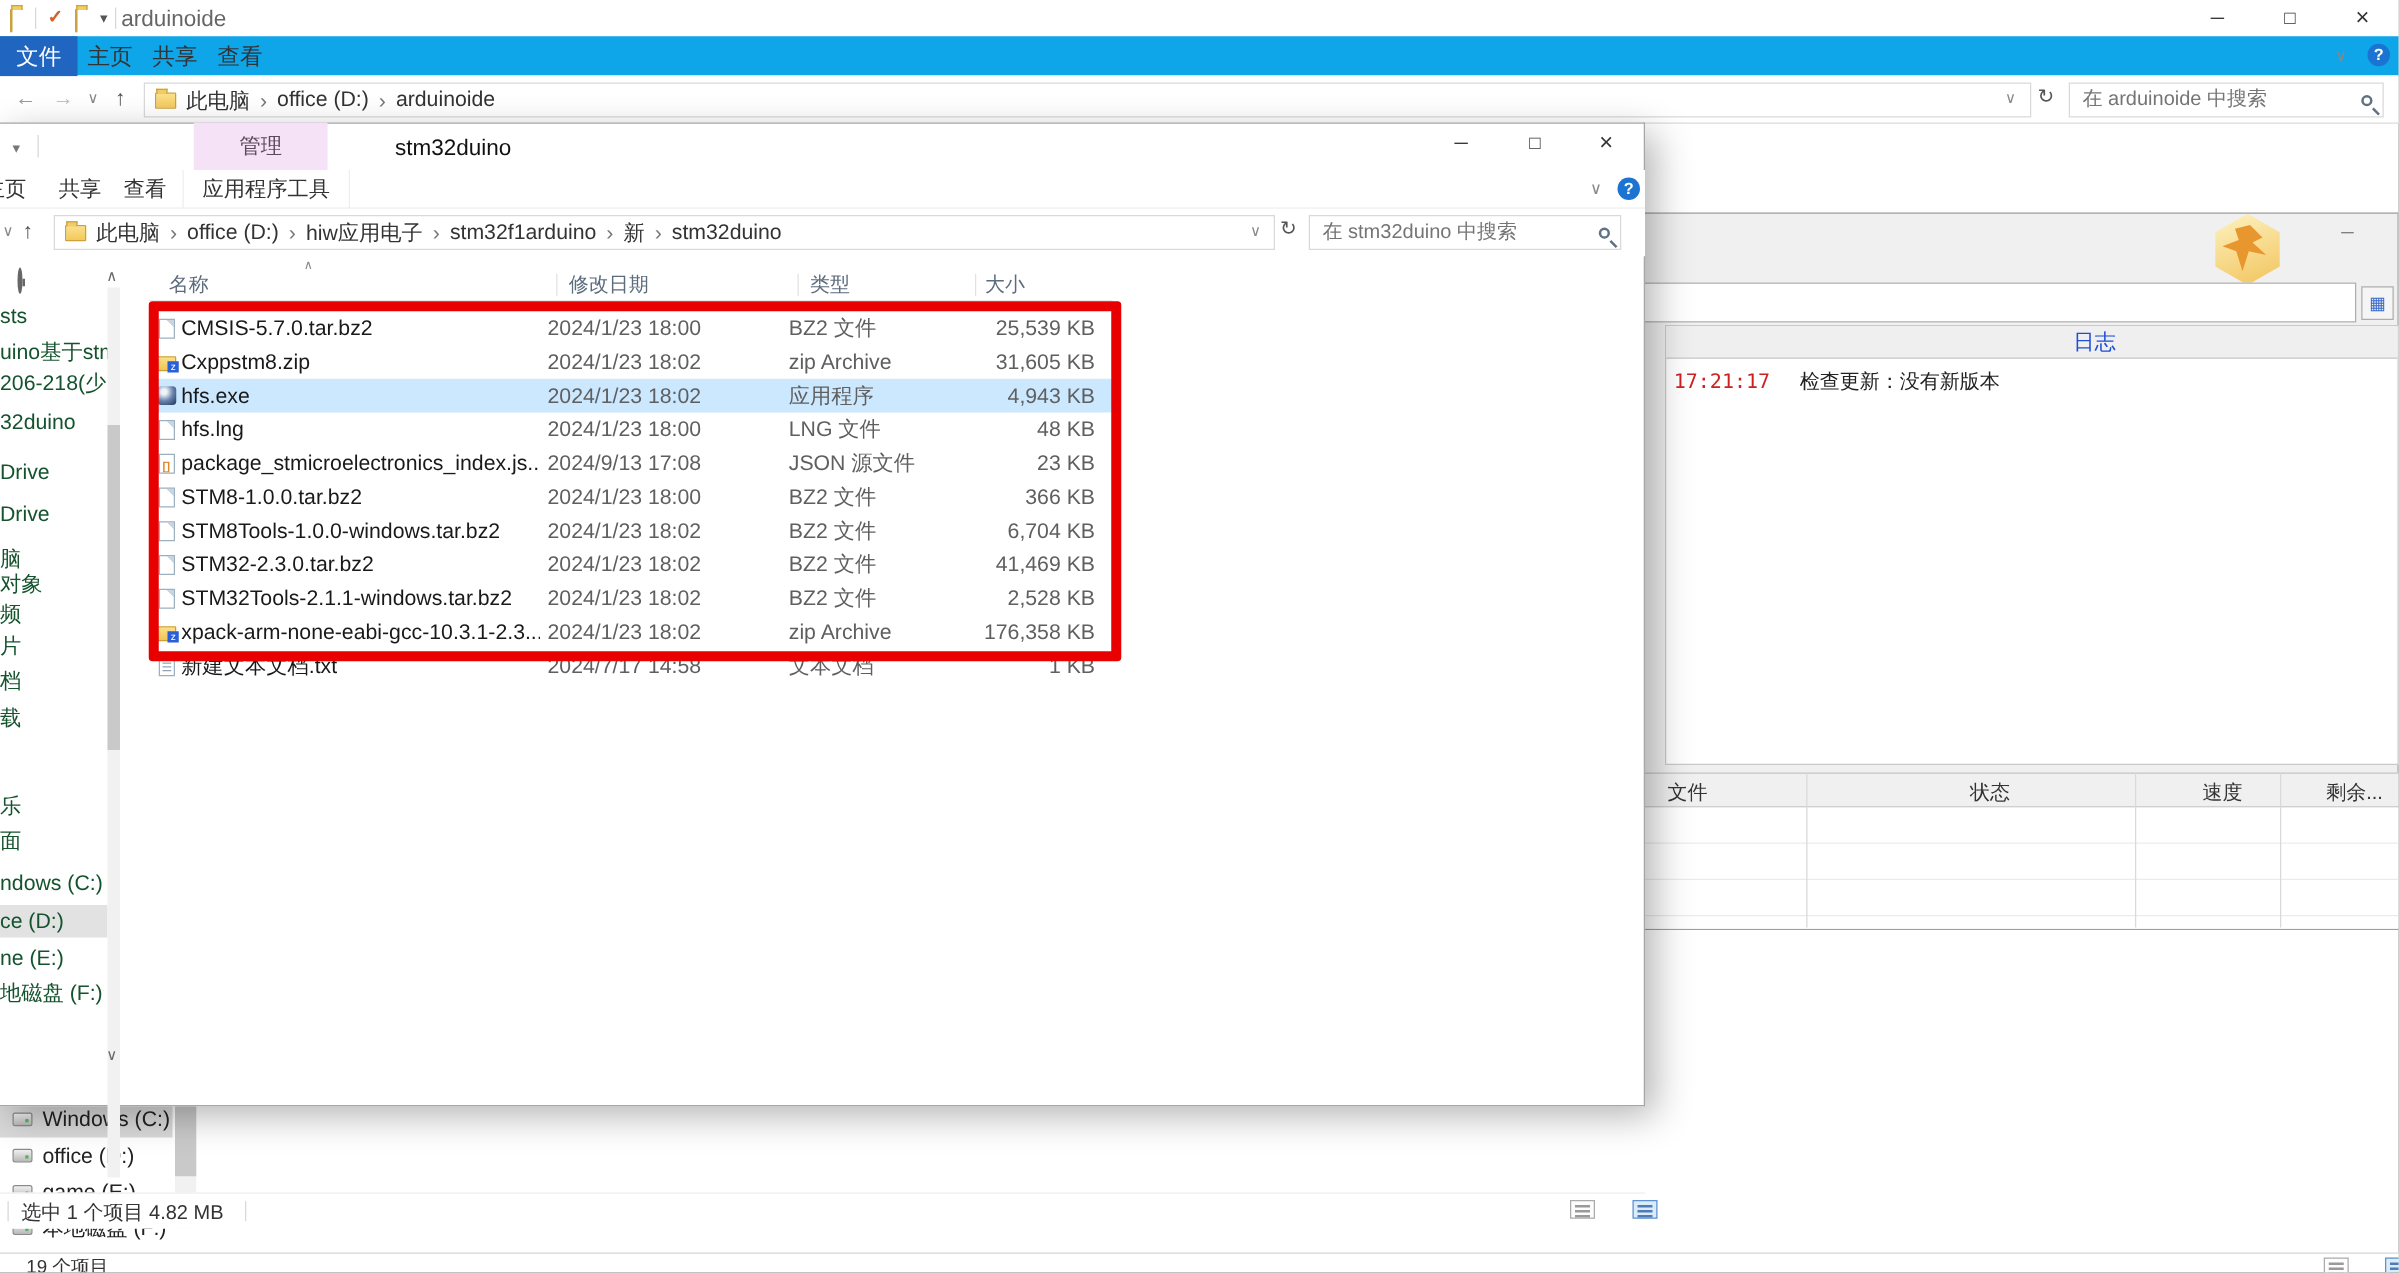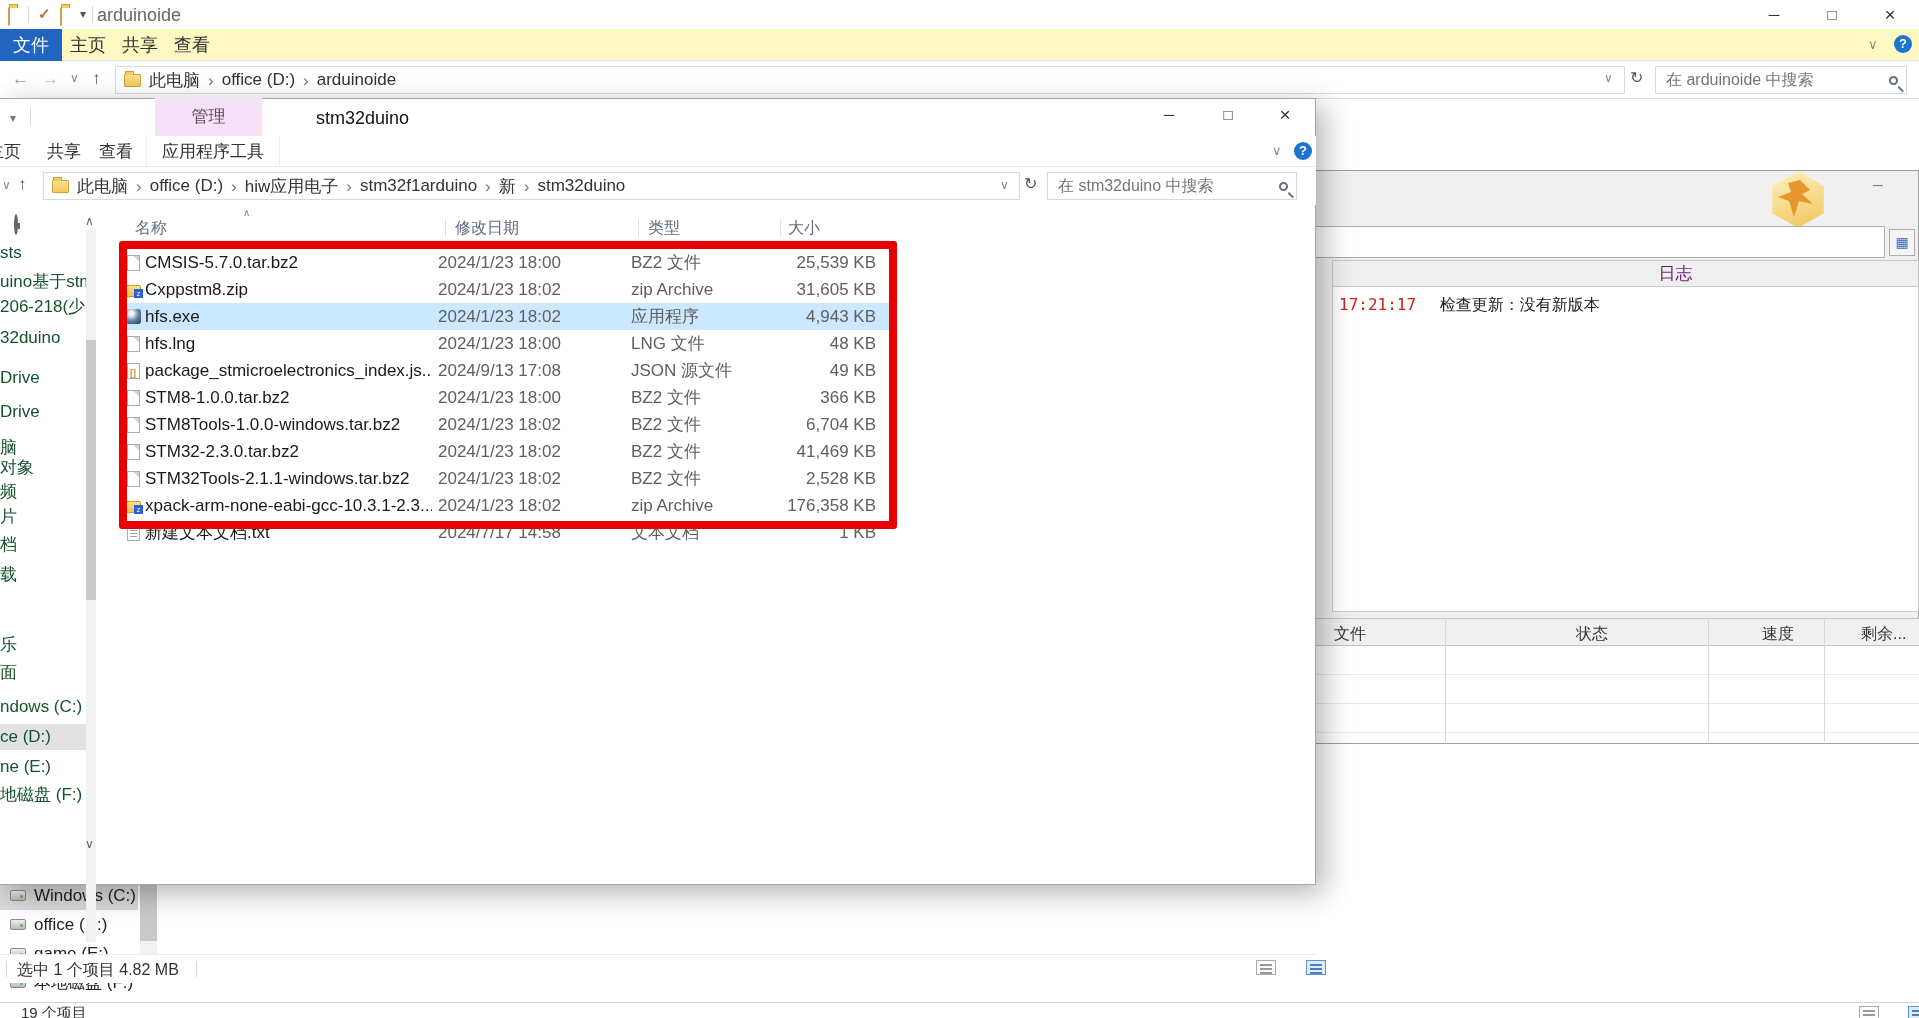--- a/index.html
+++ b/index.html
@@ -62,21 +62,21 @@
   .vt{width:20px;height:15px;border:1px solid #ababab;background:#fdfdfd;display:inline-block;position:relative;}
   .vt::after{content:"";position:absolute;left:3px;right:3px;top:3px;height:2px;background:#9a9a9a;
              box-shadow:0 4px #9a9a9a,0 8px #9a9a9a;}
   .vt.sel{border-color:#5e93cf;background:#dcebf9;}
   .vt.sel::after{background:#4d7db4;box-shadow:0 4px #4d7db4,0 8px #4d7db4;}
 
   
   .bg-titlebar{left:0;top:0;width:1919px;height:29px;background:#fff;}
   .bg-title{left:97px;top:5px;font-size:18px;color:#666;}
   .winctl{top:0;height:29px;width:58px;text-align:center;font-size:15px;line-height:29px;color:#333;}
-  .bg-tabs{left:0;top:29px;width:1919px;height:32px;background:#fef9c3;border-bottom:1px solid #e3e3e3;}
+  .bg-tabs{left:0;top:29px;width:1919px;height:32px;background:#0ea5e9;border-bottom:1px solid #e3e3e3;}
   .tab{display:inline-block;height:32px;line-height:32px;padding:0 7px;font-size:18px;color:#333;min-width:52px;text-align:center;}
   .tab-file{background:#2065c0;color:#fff;min-width:62px;}
   .bg-addr{left:0;top:61px;width:1919px;height:38px;background:#fff;border-bottom:1px solid #dcdcdc;}
   .crumbbar{border:1px solid #d9d9d9;background:#fff;display:flex;align-items:center;
             font-size:17px;color:#333;padding-left:8px;gap:8px;}
   .crumb{color:#333;text-align:right;}
   .searchbox{border:1px solid #d9d9d9;background:#fff;display:flex;align-items:center;padding:0 8px;gap:6px;}
   .searchbox input{border:0;outline:0;flex:1;font-size:16px;color:#767676;background:transparent;
             font-family:Liberation Sans, sans-serif;}
 
@@ -93,21 +93,21 @@
   .hfswin{left:1290px;top:170px;width:629px;height:574px;background:#f0f0f0;
           border:1px solid #9f9f9f;}
   .hfs-logo{left:1770px;top:171px;width:56px;height:57px;
             clip-path:polygon(50% 0,96% 26%,96% 74%,50% 100%,4% 74%,4% 26%);
             background:linear-gradient(160deg,#fdf3c2,#f2c35b);}
   .hfs-url{left:1300px;top:226px;width:585px;height:32px;background:#fff;border:1px solid #adadad;}
   .hfs-copybtn{left:1889px;top:229px;width:26px;height:27px;background:#f5f5f5;border:1px solid #adadad;
                text-align:center;line-height:25px;font-size:14px;}
   .hfs-log{left:1332px;top:260px;width:587px;height:352px;border:1px solid #c9c9c9;background:#fff;}
   .hfs-loghead{height:26px;background:#efefef;border-bottom:1px solid #c9c9c9;display:flex;
-               align-items:center;justify-content:center;padding-left:100px;font-size:17px;color:#701a75;}
+               align-items:center;justify-content:center;padding-left:100px;font-size:17px;color:#1d4ed8;}
   .hfs-logline{margin:8px 0 0 6px;font-size:16px;font-family:"DejaVu Sans Mono",monospace;}
   .hfs-time{color:#cc2222;}
   .hfs-msg{color:#222;margin-left:14px;}
   .hfs-thead{left:1290px;top:618px;width:629px;height:28px;background:#f0f0f0;
              border-top:1px solid #c4c4c4;border-bottom:1px solid #c4c4c4;}
   .hfs-col{position:absolute;top:5px;font-size:16px;color:#333;}
   .hfs-rows{left:1290px;top:646px;width:629px;height:97px;background:#fff;}
   .hfs-rrow{height:29px;border-bottom:1px solid #ebebeb;}
   .hfs-vsep{position:absolute;top:618px;width:1px;height:124px;background:#d9d9d9;}
 
@@ -374,21 +374,21 @@
             <span class="fc-type">LNG 文件</span>
             <span class="fc-size">48 KB</span>
           </div>
           <div class="frow">
             <span class="fc-icon">
               <span class="ic ic-json"></span>
             </span>
             <span class="fc-name">package_stmicroelectronics_index.js...</span>
             <span class="fc-date">2024/9/13 17:08</span>
             <span class="fc-type">JSON 源文件</span>
-            <span class="fc-size">49 KB</span>
+            <span class="fc-size">23 KB</span>
           </div>
           <div class="frow">
             <span class="fc-icon">
               <span class="ic ic-file"></span>
             </span>
             <span class="fc-name">STM8-1.0.0.tar.bz2</span>
             <span class="fc-date">2024/1/23 18:00</span>
             <span class="fc-type">BZ2 文件</span>
             <span class="fc-size">366 KB</span>
           </div>

